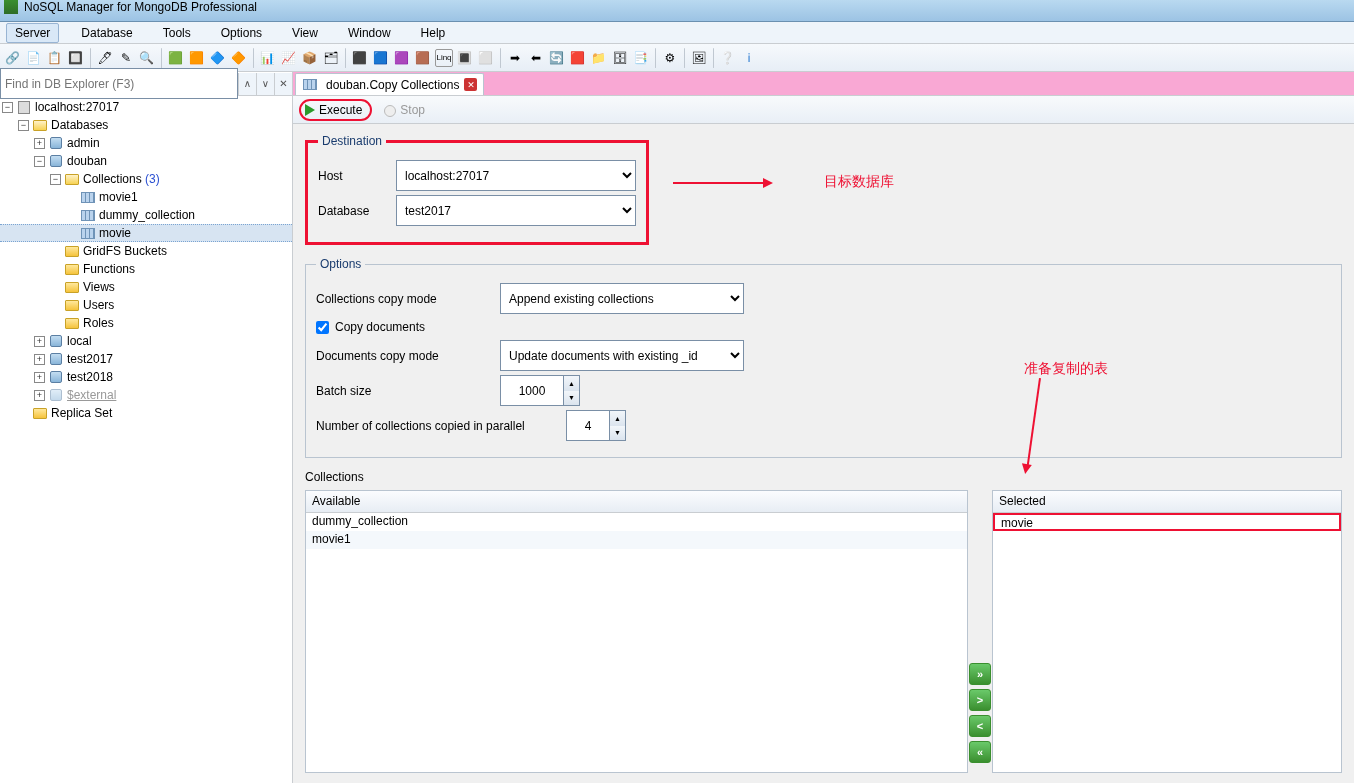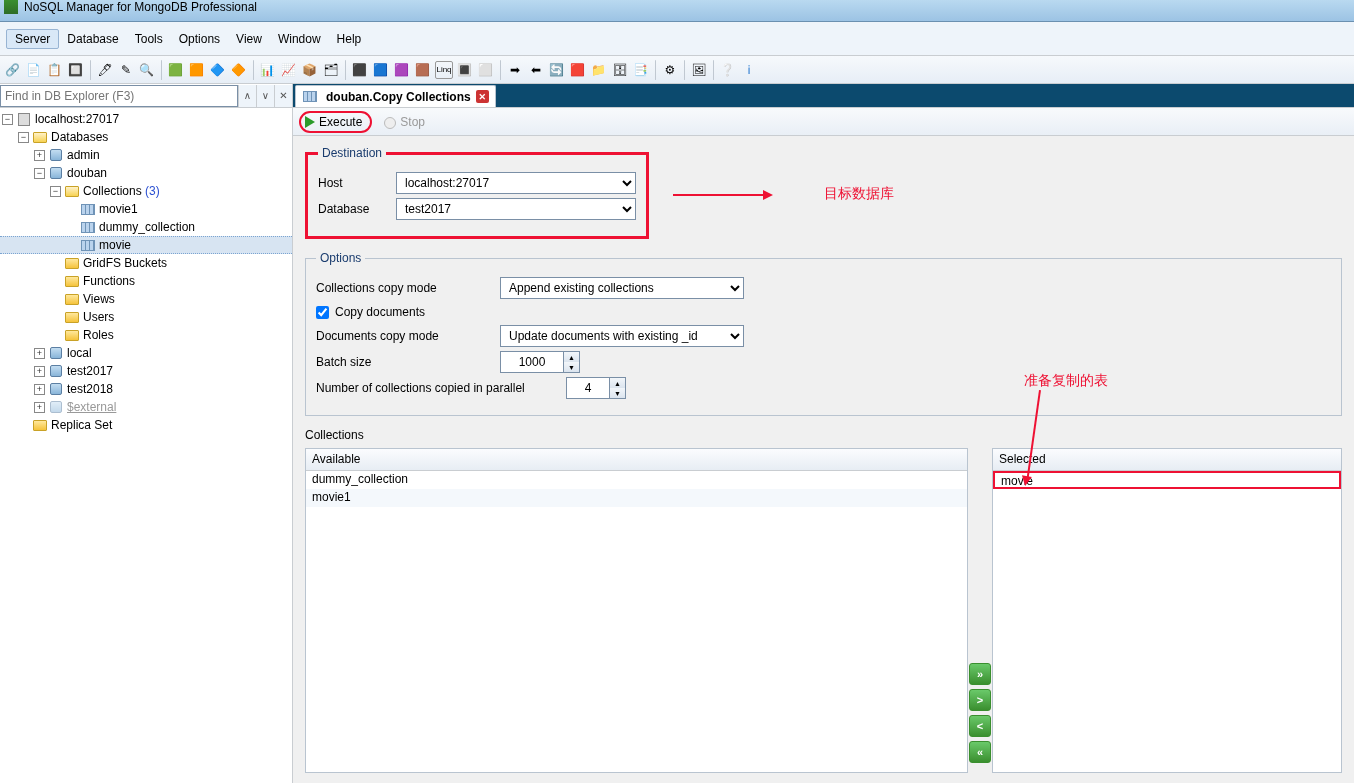--- a/index.html
+++ b/index.html
@@ -1,19 +1,19 @@
 <!DOCTYPE html>
 <html><head>
 <meta charset="utf-8">
 <style>
 * { box-sizing: border-box; margin: 0; padding: 0; font-family: "Microsoft YaHei", Tahoma, Arial, sans-serif; font-size: 12px; }
 body { background: #fff; width: 1354px; height: 783px; overflow: hidden; display: flex; flex-direction: column; }
 .titlebar { height: 22px; background: linear-gradient(#b9d9f0, #9cc3e4); border-bottom: 1px solid #6b90b0; display: flex; padding-left: 4px; color: #000; font-size: 13px; }
 .titlebar .icon-sq { width: 14px; height: 14px; background: linear-gradient(#3a8f2f,#2f6d26); margin-right: 6px; }
-.menubar { height: 34px; background: #eef4fa; border-bottom: 1px solid #c9cdd1; display: flex; align-items: center; padding-left: 6px; gap: 0; }
+.menubar { height: 22px; background: #eef4fa; border-bottom: 1px solid #c9cdd1; display: flex; align-items: center; padding-left: 6px; gap: 14px; }
 .menubar .menu-item { padding: 2px 8px; cursor: default; }
 .menubar .menu-item:first-child { border: 1px solid #98b4d3; background: #d9e8f7; border-radius: 2px; }
 .toolbar { height: 28px; background: linear-gradient(#f6f9fc,#e7eef6); border-bottom: 1px solid #c9cdd1; display: flex; align-items: center; padding-left: 4px; gap: 3px; }
 .toolbar .tb { width: 18px; height: 18px; border-radius: 2px; display:flex; align-items:center; justify-content:center; }
 .tb.sep { width: 1px; height: 20px; background: #c0c8d1; margin: 0 2px; }
 .workspace { flex: 1; display: flex; min-height: 0; }
 .explorer { width: 293px; border-right: 1px solid #c9cdd1; display: flex; flex-direction: column; background: #fff; }
 .find-bar { height: 24px; border-bottom: 1px solid #c9cdd1; display: flex; align-items: center; }
 .find-bar input { flex: 1; height: 22px; border: none; padding-left: 6px; color: #888; outline: none; }
 .find-bar .btn { width: 18px; height: 22px; border-left: 1px solid #c9cdd1; display:flex; align-items:center; justify-content:center; font-size:10px; color:#555; background:#eef4fa; cursor:pointer;}
@@ -28,37 +28,37 @@
 .folder-open { width:14px; height:11px; background: linear-gradient(#fff2c8,#f7d253); border:1px solid #c9a227; border-radius:1px; position:relative;}
 .db-ic { width:12px; height:12px; border:1px solid #5b7fa3; border-radius:2px; background: linear-gradient(#c3ddf1,#89b5d9); }
 .table-ic { width:14px; height:11px; background: #bad3ed; border:1px solid #6f93b7; display:grid; grid-template-columns:1fr 1fr 1fr;}
 .table-ic span{border-right:1px solid #6f93b7;}
 .server-ic { width:12px; height:13px; border:1px solid #888; background:#ddd;}
 .tree-label { color:#000; }
 .tree-label .count { color:#2a4fd1;}
 .tree-row.disabled .tree-label{ color:#999;text-decoration:underline;}
 
 .main { flex: 1; display: flex; flex-direction: column; min-width: 0; position: relative; background:#f0f0f0;}
-.tab-strip { height: 24px; background:#0c4a6e; border-bottom:1px solid #c9cdd1; display:flex; align-items:flex-end;font-weight:bold;}
+.tab-strip { height: 24px; background:#f9a8d4; border-bottom:1px solid #c9cdd1; display:flex; align-items:flex-end;}
 .tab { height:22px; background:#fff; border:1px solid #b9c4d0; border-bottom:none; padding:3px 6px; display:flex; align-items:center; gap:5px; margin-left:2px; border-radius:2px 2px 0 0;}
 .tab .close-ic { width:13px; height:13px; background:#c33; color:#fff; border-radius:2px; display:flex; align-items:center; justify-content:center; font-size:9px; cursor:pointer;}
 .action-bar { height:28px; background:linear-gradient(#f8fafc,#e9eff6); border-bottom:1px solid #c9cdd1; display:flex; align-items:center; padding-left:6px; gap:4px;}
 .exec-btn { display:flex; align-items:center; gap:4px; padding:2px 8px 2px 4px; border:2px solid #e13; border-radius:14px; cursor:pointer; background:transparent;}
 .play-ic { width:0; height:0; border-left:10px solid #2a9b2a; border-top:6px solid transparent; border-bottom:6px solid transparent;}
 .stop-btn { display:flex; align-items:flex-end; gap:4px; padding:2px 8px; color:#999; cursor:default;}
 .stop-ic { width:12px; height:12px; border:1px solid #bbb; border-radius:50%; background:#eee;}
 
 .form-area { flex:1; background:#f0f0f0; padding:10px 12px; overflow:hidden; display:flex; flex-direction:column;}
 .fieldset { border:1px solid #b9c4d0; padding:8px 10px 12px 10px; margin-bottom:12px; position:relative; background:#f0f0f0;}
 .fieldset legend { padding:0 4px; color:#1a3c6e; background:#f0f0f0;}
 .fieldset.red-border { border:3px solid #e13; }
 .form-row { display:flex; align-items:center; margin:4px 0; gap:10px;}
 .form-row label { color:#000; }
 .dest-grid label { width:68px; display:inline-block;}
-select, input[type=text] { height:22px; border:1px solid #7a8fa6; background:#fff; padding:0 4px; font-size:12px;}
+select, input[type=text] { height:31px; border:1px solid #7a8fa6; background:#fff; padding:0 4px; font-size:12px;}
 .combo-wide { width:240px; }
 .num-field { width:64px; text-align:center; padding-right:2px;}
 .spin-wrap { display:flex; align-items:stretch;}
 .spin-btns { width:16px; display:flex; flex-direction:column; border:1px solid #7a8fa6; border-left:none;}
 .spin-btns div{flex:1; display:flex; align-items:center; justify-content:center; font-size:7px; background:linear-gradient(#f2f6fa,#dbe4ee); cursor:pointer;}
 .options-grid .form-row label:first-child { width:174px; display:inline-block;}
 .ck { display:flex; align-items:center; gap:6px; margin:6px 0;}
 .ck input{width:13px;height:13px;}
 
 .collections-wrap { flex:1; display:flex; flex-direction:column; min-height:0;}

